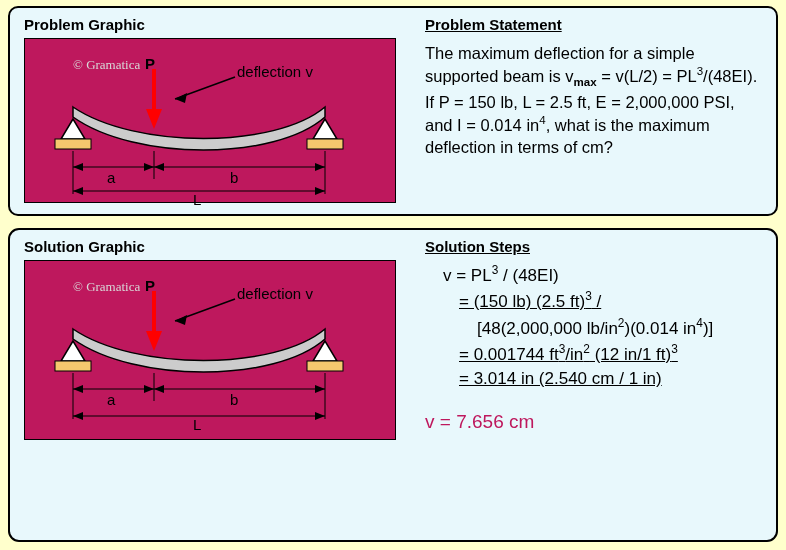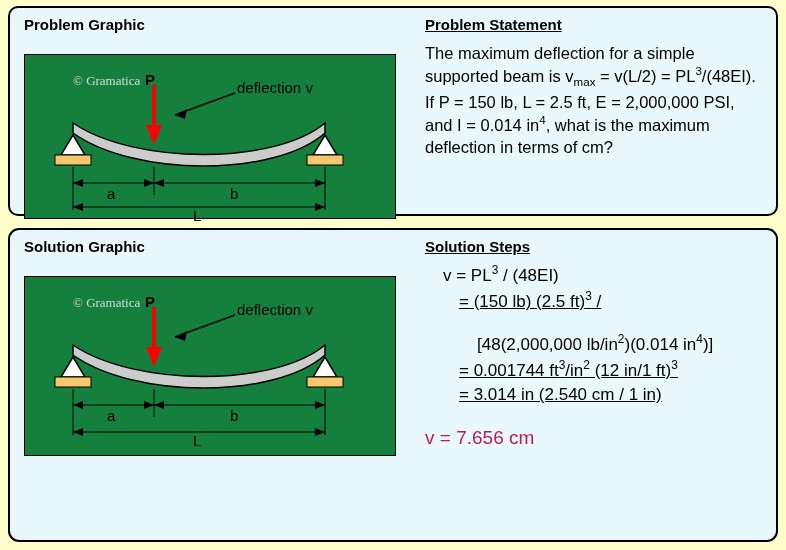--- a/index.html
+++ b/index.html
@@ -42,24 +42,23 @@
   .title-left { left: 14px; top: 8px; }
   .title-right {
     left: 415px;
     top: 8px;
     text-decoration: underline;
   }
 
   .graphic-box {
     position: absolute;
     left: 14px;
-    background: #15803d;
+    background: #be185d;
     border: 1px solid #000000;
     box-sizing: border-box;
-    margin-top: 16px;
   }
   .gbox-top { top: 30px; width: 372px; height: 165px; }
   .gbox-bottom { top: 30px; width: 372px; height: 180px; }
 
   .watermark {
     position: absolute;
     left: 48px;
     top: 18px;
     font-size: 13px;
     color: #d8d8d8;
@@ -83,27 +82,27 @@
     left: 415px;
     top: 32px;
     width: 350px;
     font-size: 17px;
     line-height: 1.45;
     color: #000;
   }
   .sol-steps .line { white-space: nowrap; }
   .ind1 { padding-left: 18px; }
   .ind2 { padding-left: 34px; text-decoration: underline; }
-  .ind3 { padding-left: 52px; margin-top: 16px; }
+  .ind3 { padding-left: 52px; }
   .answer {
     color: #be185d;
     font-size: 19px;
     padding-top: 16px;
   }
-  sub { font-size: 0.7em; }
+  sub { font-size: 0.7em; font-weight: bold; }
   sup { font-size: 0.7em; }
 </style>
 </head>
 <body>
 
 <div class="page">
 
   <div class="panel panel-top">
 
     <div class="panel-title title-left">Problem Graphic</div>

